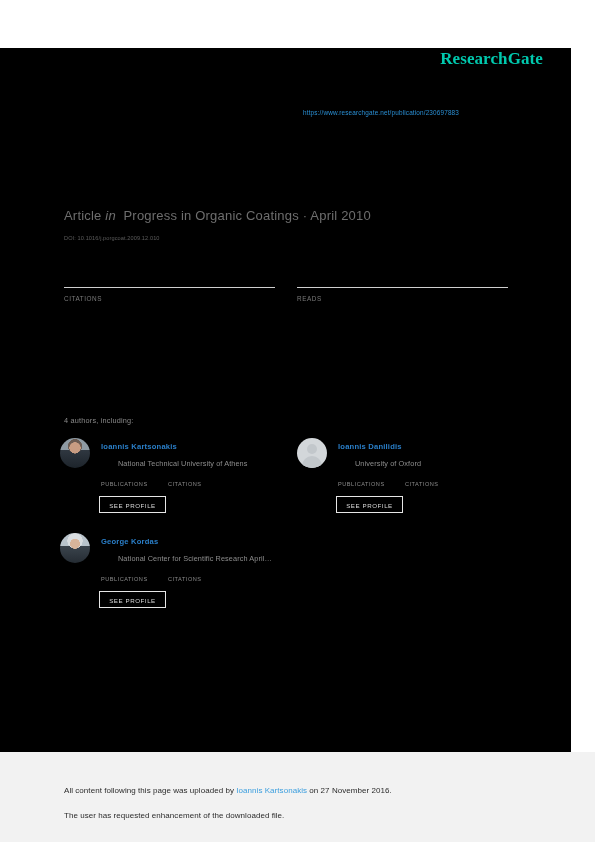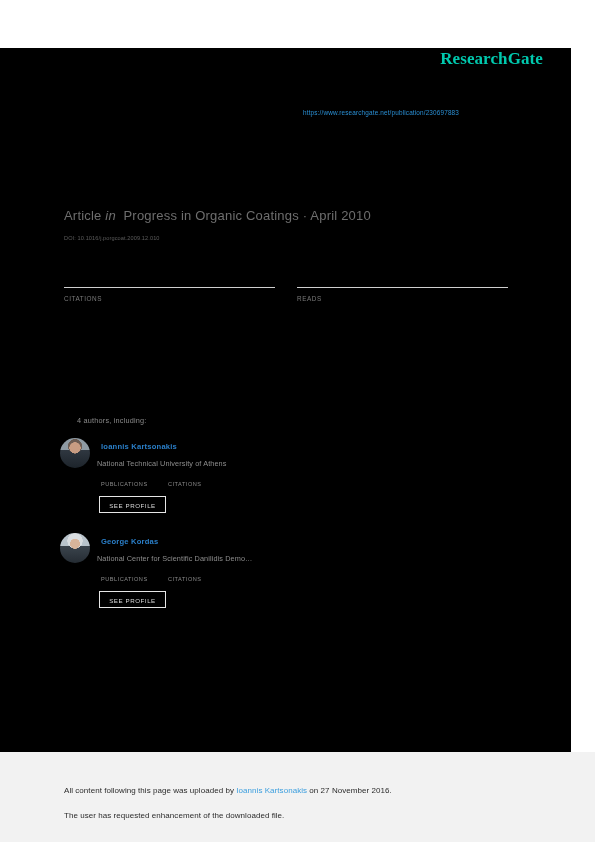--- a/index.html
+++ b/index.html
@@ -128,21 +128,20 @@
 
   
   .authors-heading {
     position: absolute;
     left: 64px;
     top: 368px;
     font-size: 7.3px;
     color: #8a8a8a;
     letter-spacing: 0.2px;
     white-space: nowrap;
-    margin-left: 13px;
   }
 
   .author-card {
     position: absolute;
     width: 232px;
     height: 90px;
   }
   .author-1 { left: 60px;  top: 390px; }
   .author-2 { left: 297px; top: 390px; }
   .author-3 { left: 60px;  top: 485px; }
@@ -199,21 +198,21 @@
     left: 41px;
     top: 4px;
     font-size: 7.6px;
     font-weight: bold;
     color: #2a7fc9;
     letter-spacing: 0.2px;
     white-space: nowrap;
   }
   .author-affil {
     position: absolute;
-    left: 37px;
+    left: 58px;
     top: 21px;
     font-size: 7.3px;
     color: #8d8d8d;
     letter-spacing: 0.1px;
     white-space: nowrap;
   }
 
   .metric {
     position: absolute;
     top: 34px;
@@ -325,25 +324,42 @@
       <div class="metric-number">78</div>
       <div class="metric-label">PUBLICATIONS</div>
     </div>
     <div class="metric m-cit">
       <div class="metric-number">1,843</div>
       <div class="metric-label">CITATIONS</div>
     </div>
     <div class="see-profile-btn">SEE PROFILE</div>
   </div>
 
+  <div class="author-card author-2">
+    <div class="avatar placeholder">
+      <div class="ph-head"></div>
+      <div class="ph-body"></div>
+    </div>
+    <div class="author-name">Ioannis Danilidis</div>
+    <div class="author-affil">University of Oxford</div>
+    <div class="metric m-pub">
+      <div class="metric-number">5</div>
+      <div class="metric-label">PUBLICATIONS</div>
+    </div>
+    <div class="metric m-cit">
+      <div class="metric-number">122</div>
+      <div class="metric-label">CITATIONS</div>
+    </div>
+    <div class="see-profile-btn">SEE PROFILE</div>
+  </div>
 
   <div class="author-card author-3">
     <div class="avatar photo-b"></div>
     <div class="author-name">George Kordas</div>
-    <div class="author-affil">National Center for Scientific Danilidis Demo…</div>
+    <div class="author-affil">National Center for Scientific Research April…</div>
     <div class="metric m-pub">
       <div class="metric-number">296</div>
       <div class="metric-label">PUBLICATIONS</div>
     </div>
     <div class="metric m-cit">
       <div class="metric-number">5,621</div>
       <div class="metric-label">CITATIONS</div>
     </div>
     <div class="see-profile-btn">SEE PROFILE</div>
   </div>

